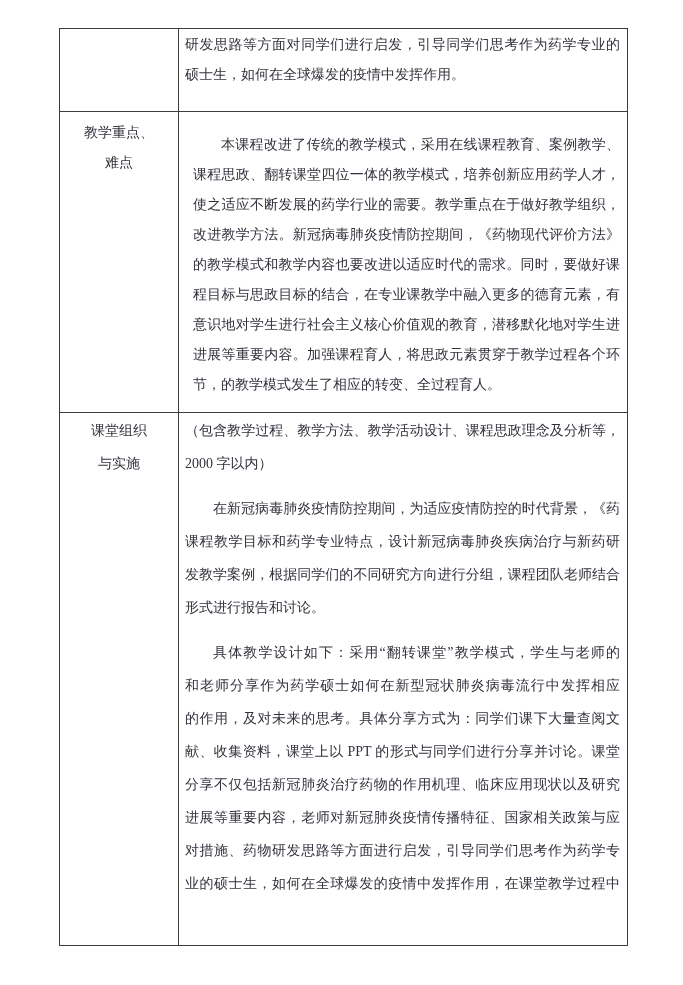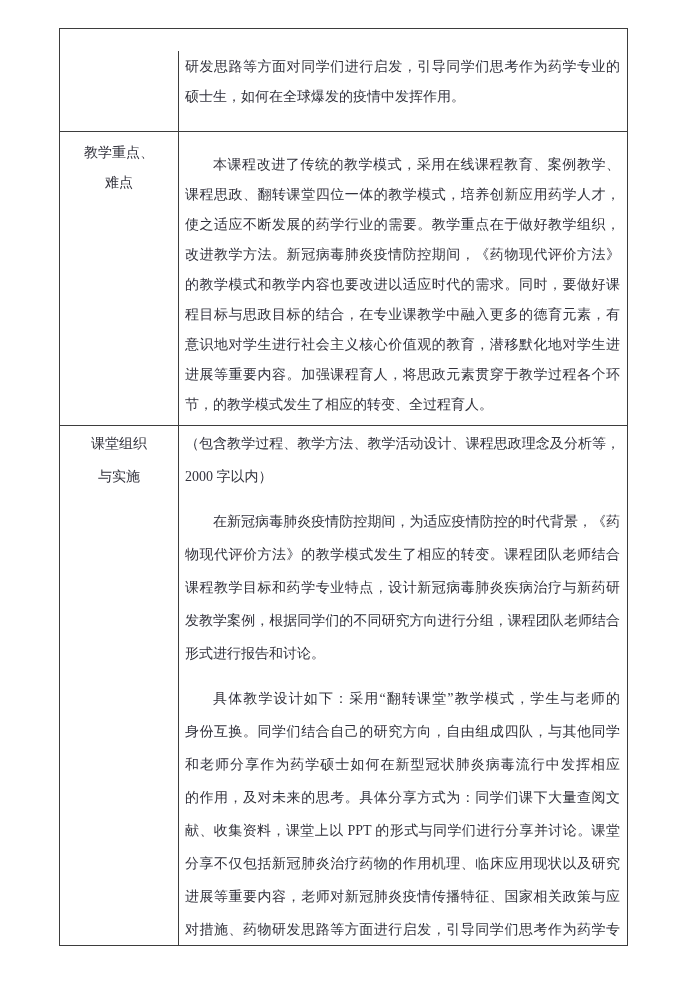--- a/index.html
+++ b/index.html
@@ -14,22 +14,22 @@
   .doc-table{
     position:absolute;left:59px;top:28px;
     width:569px;height:918px;
     border:1px solid #3d3d3d;
     box-sizing:border-box;
     display:flex;flex-direction:column;
     background:#ffffff;
   }
   .t-row{display:flex;box-sizing:border-box;overflow:hidden;}
   .t-row + .t-row{border-top:1px solid #3d3d3d;}
-  .t-row.r0{height:82px;margin-top:22px;}
-  .t-row.r1{height:301px;}
+  .t-row.r0{height:82px;}
+  .t-row.r1{height:301px;gap:8px;}
   .t-row.r2{height:533px;}
   .label-cell{
     width:119px;min-width:119px;
     border-right:1px solid #3d3d3d;
     box-sizing:border-box;
     text-align:center;
     overflow:hidden;
   }
   .content-cell{
     flex:1;
@@ -79,26 +79,24 @@
       </div>
       <div class="t-row r2">
         <div class="label-cell">
           <div class="ln">课堂组织</div>
           <div class="ln">与实施</div>
         </div>
         <div class="content-cell">
           <div class="ln just">（包含教学过程、教学方法、教学活动设计、课程思政理念及分析等，</div>
           <div class="ln">2000 字以内）</div>
           <div class="ln just ind">在新冠病毒肺炎疫情防控期间，为适应疫情防控的时代背景，《药</div>
-          <div class="ln just">物现代评价方法》的教学模式发生了相应的转变。课程团队老师结合</div>
           <div class="ln just">课程教学目标和药学专业特点，设计新冠病毒肺炎疾病治疗与新药研</div>
           <div class="ln just">发教学案例，根据同学们的不同研究方向进行分组，课程团队老师结合</div>
           <div class="ln">形式进行报告和讨论。</div>
           <div class="ln just ind">具体教学设计如下：采用“翻转课堂”教学模式，学生与老师的</div>
-          <div class="ln just">身份互换。同学们结合自己的研究方向，自由组成四队，与其他同学</div>
           <div class="ln just">和老师分享作为药学硕士如何在新型冠状肺炎病毒流行中发挥相应</div>
           <div class="ln just">的作用，及对未来的思考。具体分享方式为：同学们课下大量查阅文</div>
           <div class="ln just">献、收集资料，课堂上以 PPT 的形式与同学们进行分享并讨论。课堂</div>
           <div class="ln just">分享不仅包括新冠肺炎治疗药物的作用机理、临床应用现状以及研究</div>
           <div class="ln just">进展等重要内容，老师对新冠肺炎疫情传播特征、国家相关政策与应</div>
           <div class="ln just">对措施、药物研发思路等方面进行启发，引导同学们思考作为药学专</div>
           <div class="ln just">业的硕士生，如何在全球爆发的疫情中发挥作用，在课堂教学过程中</div>
         </div>
       </div>
     </div>

